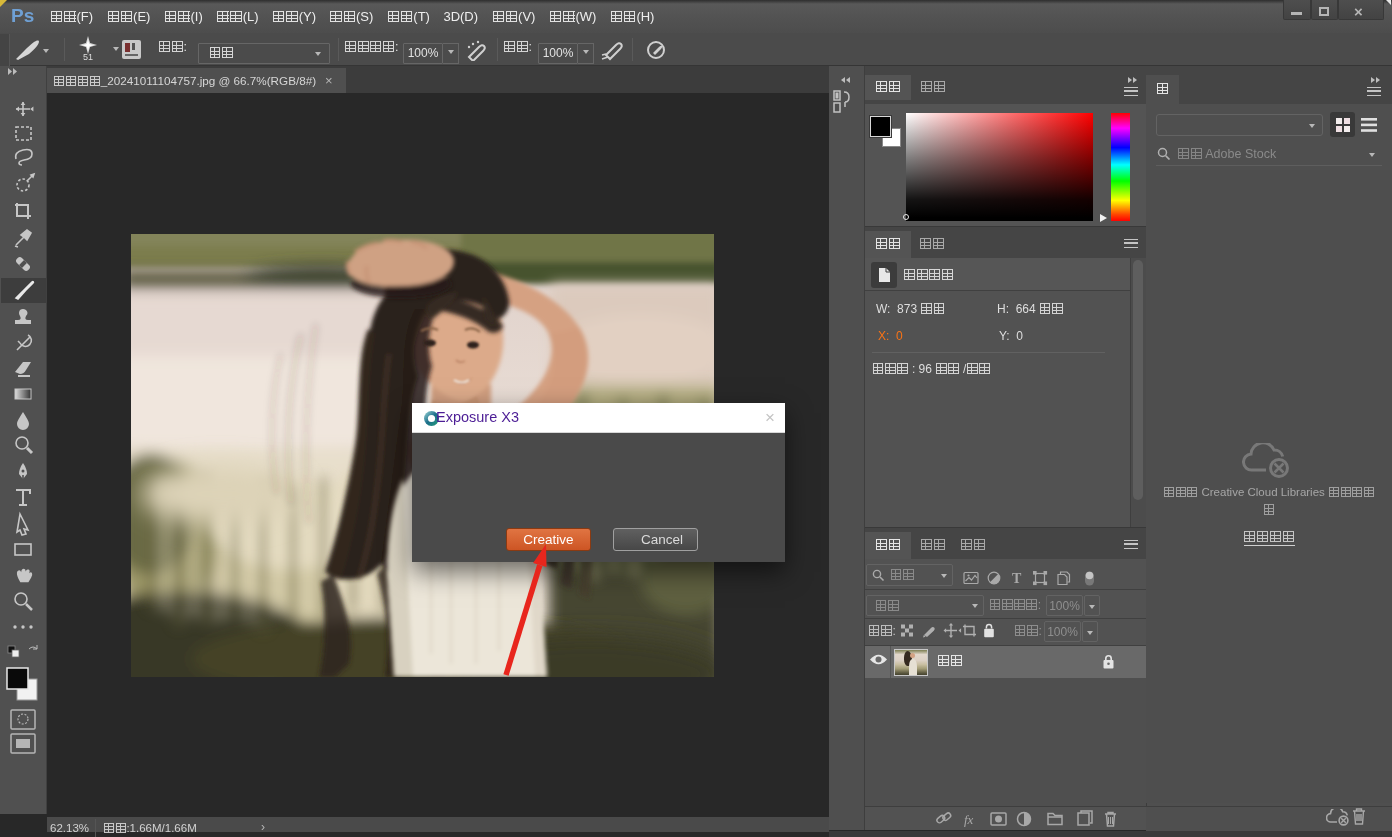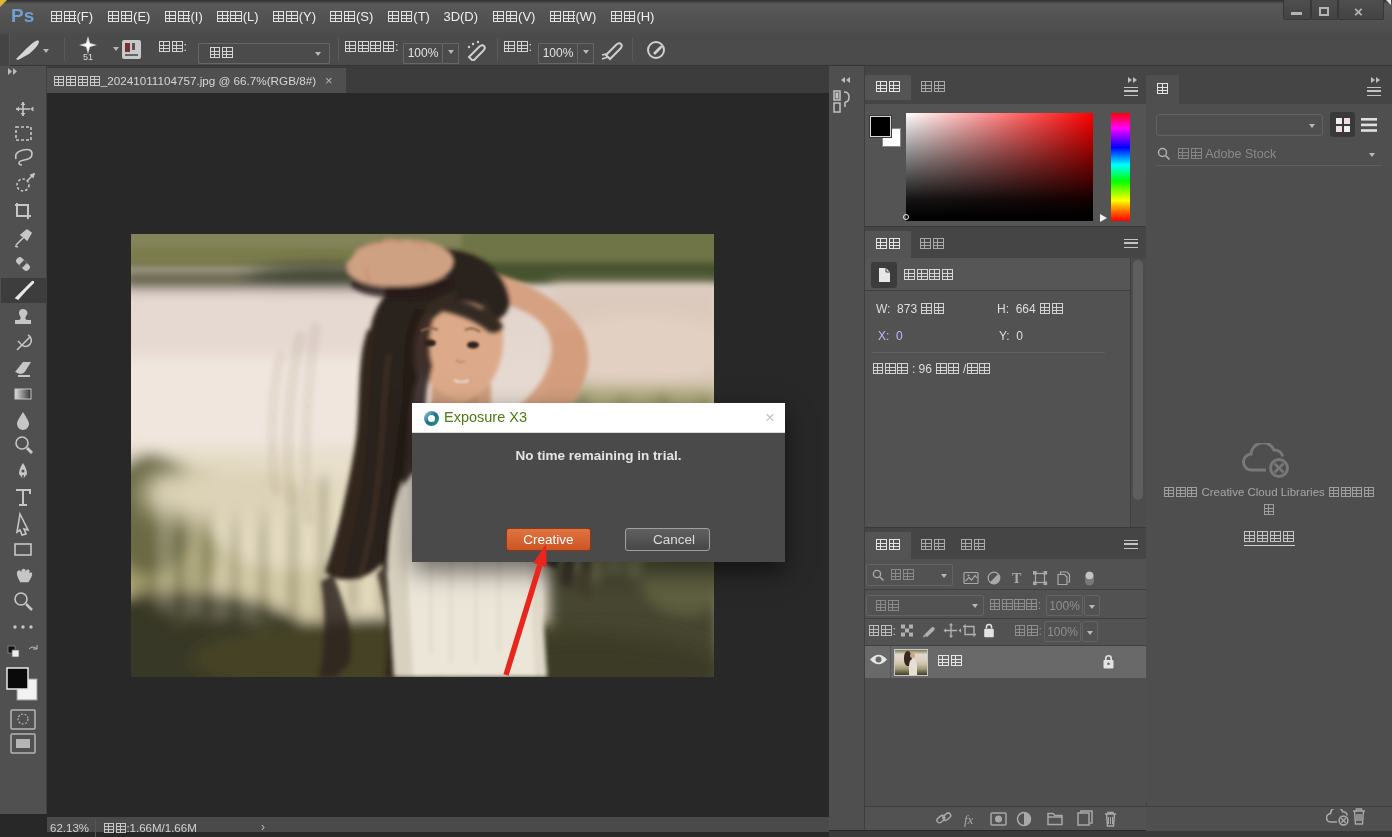--- a/index.html
+++ b/index.html
@@ -397,21 +397,21 @@
 <div class="abs" style="left:865px;top:258px;width:281px;height:269px;background:#525252;"></div>
 <div class="abs" style="left:865px;top:258px;width:265px;height:33px;background:#565656;border-bottom:1px solid #404040;"></div>
 <div class="abs" style="left:871px;top:262px;width:26px;height:26px;background:#3c3c3c;border-radius:3px;"></div>
 <svg class="abs" style="left:878px;top:267px;" width="13" height="16" viewBox="0 0 13 16">
     <path d="M1 1 h7 l4 4 v10 h-11 z" fill="#e8e8e8"></path>
     <path d="M8 1 v4 h4" fill="none" stroke="#3c3c3c"></path>
   </svg>
 <div class="abs" style="left:903px;top:268px;font-size:12.5px;color:#e2e2e2;"><i class="cj"></i><i class="cj"></i><i class="cj"></i><i class="cj"></i></div>
 <div class="abs" style="left:876px;top:302px;font-size:12px;color:#dedede;">W:&nbsp; 873 <i class="cj"></i><i class="cj"></i></div>
 <div class="abs" style="left:997px;top:302px;font-size:12px;color:#dedede;">H:&nbsp; 664 <i class="cj"></i><i class="cj"></i></div>
-<div class="abs" style="left:878px;top:329px;font-size:12px;color:#c4b5fd;">X:&nbsp; 0</div>
+<div class="abs" style="left:878px;top:329px;font-size:12px;color:#f97316;">X:&nbsp; 0</div>
 <div class="abs" style="left:999px;top:329px;font-size:12px;color:#dedede;">Y:&nbsp; 0</div>
 <hr class="pdiv" style="left:872px;top:352px;width:233px;">
 <div class="abs" style="left:872px;top:362px;font-size:12px;color:#dedede;"><i class="cj"></i><i class="cj"></i><i class="cj"></i> : 96 <i class="cj"></i><i class="cj"></i> /<i class="cj"></i><i class="cj"></i></div>
 <div class="abs" style="left:1130px;top:258px;width:16px;height:269px;background:#4c4c4c;border-left:1px solid #3f3f3f;"></div>
 <div class="abs" style="left:1133px;top:260px;width:10px;height:240px;background:#5e5e5e;border-radius:5px;"></div>
 <div class="abs" style="left:865px;top:527px;width:281px;height:1px;background:#393939;"></div>
 
 <div class="abs" style="left:865px;top:528px;width:281px;height:31px;background:#454545;"></div>
 <div class="abs" style="left:865px;top:532px;width:281px;height:27px;">
 <span class="ptab on" style="left:0;top:0;height:27px;line-height:27px;"><i class="cj"></i><i class="cj"></i></span>
@@ -580,25 +580,24 @@
 <defs>
           <linearGradient id="xg" x1="0" y1="0" x2="1" y2="1">
             <stop offset="0" stop-color="#9fd8d8"></stop>
             <stop offset=".5" stop-color="#1b6e8a"></stop>
             <stop offset="1" stop-color="#27a078"></stop>
           </linearGradient>
         </defs>
 <circle cx="8.5" cy="8.5" r="7.5" fill="url(#xg)"></circle>
         <circle cx="8.5" cy="8.5" r="3.6" fill="#fff"></circle>
 </svg>
-<span style="position:absolute;left:32px;top:6px;font-size:14.5px;color:#4d7c0f;">Exposure X3</span>
+<span style="position:absolute;left:24px;top:6px;font-size:14.5px;color:#4c1d95;">Exposure X3</span>
 <span style="position:absolute;right:10px;top:5px;font-size:17px;color:#c4c4c4;">×</span>
 </div>
 <div class="abs" id="dlgbody">
-<div style="margin-top:15px;font-weight:bold;font-size:13.5px;color:#e4e4e4;">No time remaining in trial.</div>
 <div class="dlgbtn" style="left:94px;top:95px;background:linear-gradient(#e07442,#cd5524);border:1px solid #8a3a12;color:#ffffff;">Creative</div>
-<div class="dlgbtn" style="left:213px;top:95px;background:linear-gradient(#606060,#474747);border:1px solid #a0a0a0;color:#dadada;padding-left:13px;">Cancel</div>
+<div class="dlgbtn" style="left:201px;top:95px;background:linear-gradient(#606060,#474747);border:1px solid #a0a0a0;color:#dadada;padding-left:13px;">Cancel</div>
 </div>
 </div>
 <svg class="abs" id="arrow" style="left:495px;top:541px;" width="62" height="140" viewBox="0 0 62 140">
 <path d="M11 134 L44.8 24.1" stroke="#e8261d" stroke-width="5.5" fill="none"></path>
 <polygon points="51,3 51.5,26.1 38.1,22.1" fill="#e8261d"></polygon>
 </svg>
 
 </body></html>

